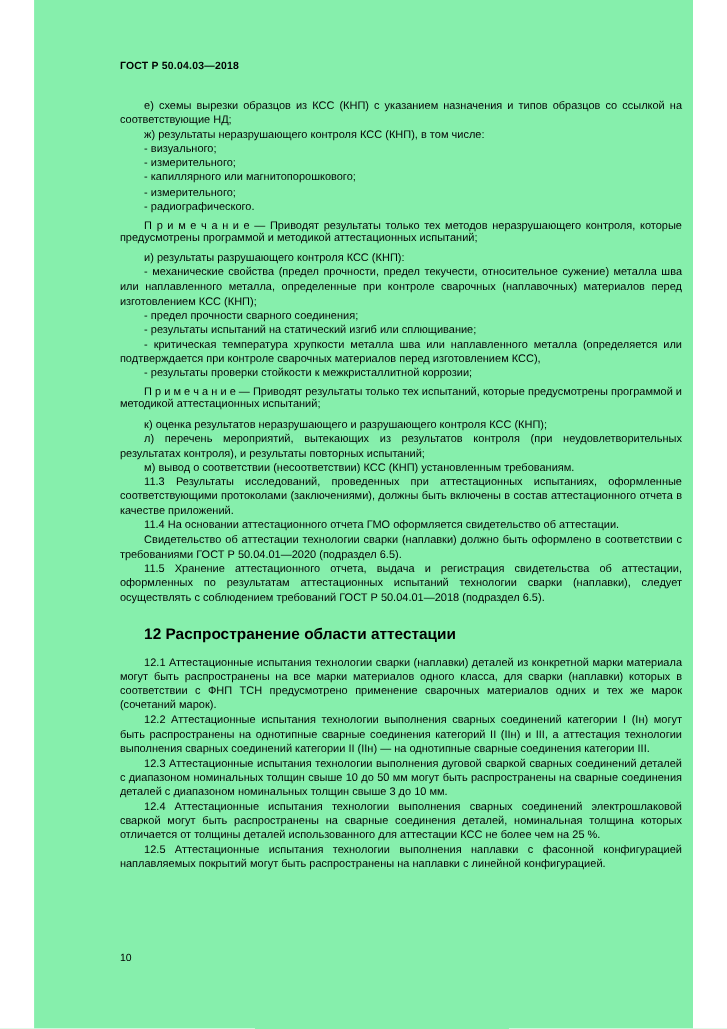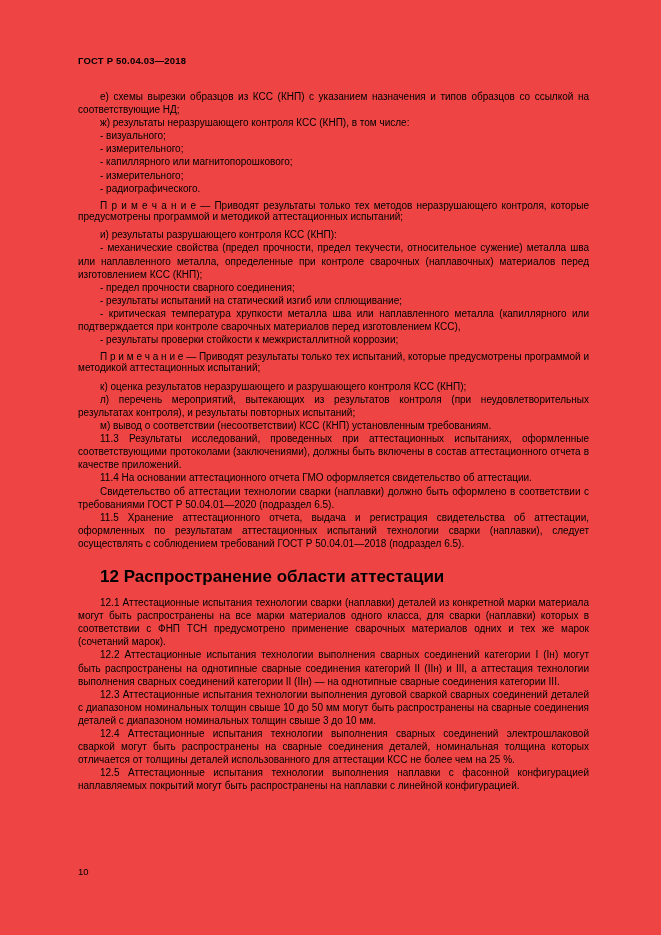--- a/index.html
+++ b/index.html
@@ -1,23 +1,23 @@
 <!DOCTYPE html>
 <html><head>
 <meta charset="utf-8">
 <style>
   * { margin: 0; padding: 0; box-sizing: border-box; }
   html, body { background: #ffffff; }
   body { font-family: "Liberation Sans", sans-serif; color: #000; }
   .page {
     position: relative;
-    width: 661px;
+    width: 599px;
     height: 935px;
     margin: 0 auto;
-    background: #ef4444;
+    background: #86efac;
     overflow: hidden;
   }
   .doc-header {
     position: absolute;
     top: 55px;
     left: 78px;
     font-size: 9.5px;
     font-weight: bold;
     letter-spacing: 0.2px;
   }
@@ -32,21 +32,21 @@
   }
   .para { text-indent: 22px; }
   .note {
     font-size: 10px;
     line-height: 10.8px;
     text-indent: 22px;
     margin: 6px 0;
     text-align: justify;
   }
   .heading {
-    font-size: 17px;
+    font-size: 14px;
     font-weight: bold;
     text-indent: 22px;
     margin: 20px 0 13px 0;
     text-align: left;
   }
   .page-number {
     position: absolute;
     top: 866px;
     left: 78px;
     font-size: 9.5px;
@@ -65,21 +65,21 @@
       <p class="para">- визуального;</p>
       <p class="para">- измерительного;</p>
       <p class="para">- капиллярного или магнитопорошкового;</p>
       <p class="para">- измерительного;</p>
       <p class="para">- радиографического.</p>
       <p class="note">П р и м е ч а н и е — Приводят результаты только тех методов неразрушающего контроля, которые предусмотрены программой и методикой аттестационных испытаний;</p>
       <p class="para">и) результаты разрушающего контроля КСС (КНП):</p>
       <p class="para">- механические свойства (предел прочности, предел текучести, относительное сужение) металла шва или наплавленного металла, определенные при контроле сварочных (наплавочных) материалов перед изготовлением КСС (КНП);</p>
       <p class="para">- предел прочности сварного соединения;</p>
       <p class="para">- результаты испытаний на статический изгиб или сплющивание;</p>
-      <p class="para">- критическая температура хрупкости металла шва или наплавленного металла (капиллярного или подтверждается при контроле сварочных материалов перед изготовлением КСС),</p>
+      <p class="para">- критическая температура хрупкости металла шва или наплавленного металла (определяется или подтверждается при контроле сварочных материалов перед изготовлением КСС),</p>
       <p class="para">- результаты проверки стойкости к межкристаллитной коррозии;</p>
       <p class="note">П р и м е ч а н и е — Приводят результаты только тех испытаний, которые предусмотрены программой и методикой аттестационных испытаний;</p>
       <p class="para">к) оценка результатов неразрушающего и разрушающего контроля КСС (КНП);</p>
       <p class="para">л) перечень мероприятий, вытекающих из результатов контроля (при неудовлетворительных результатах контроля), и результаты повторных испытаний;</p>
       <p class="para">м) вывод о соответствии (несоответствии) КСС (КНП) установленным требованиям.</p>
       <p class="para">11.3 Результаты исследований, проведенных при аттестационных испытаниях, оформленные соответствующими протоколами (заключениями), должны быть включены в состав аттестационного отчета в качестве приложений.</p>
       <p class="para">11.4 На основании аттестационного отчета ГМО оформляется свидетельство об аттестации.</p>
       <p class="para">Свидетельство об аттестации технологии сварки (наплавки) должно быть оформлено в соответствии с требованиями ГОСТ Р 50.04.01—2020 (подраздел 6.5).</p>
       <p class="para">11.5 Хранение аттестационного отчета, выдача и регистрация свидетельства об аттестации, оформленных по результатам аттестационных испытаний технологии сварки (наплавки), следует осуществлять с соблюдением требований ГОСТ Р 50.04.01—2018 (подраздел 6.5).</p>
       <h2 class="heading">12 Распространение области аттестации</h2>

